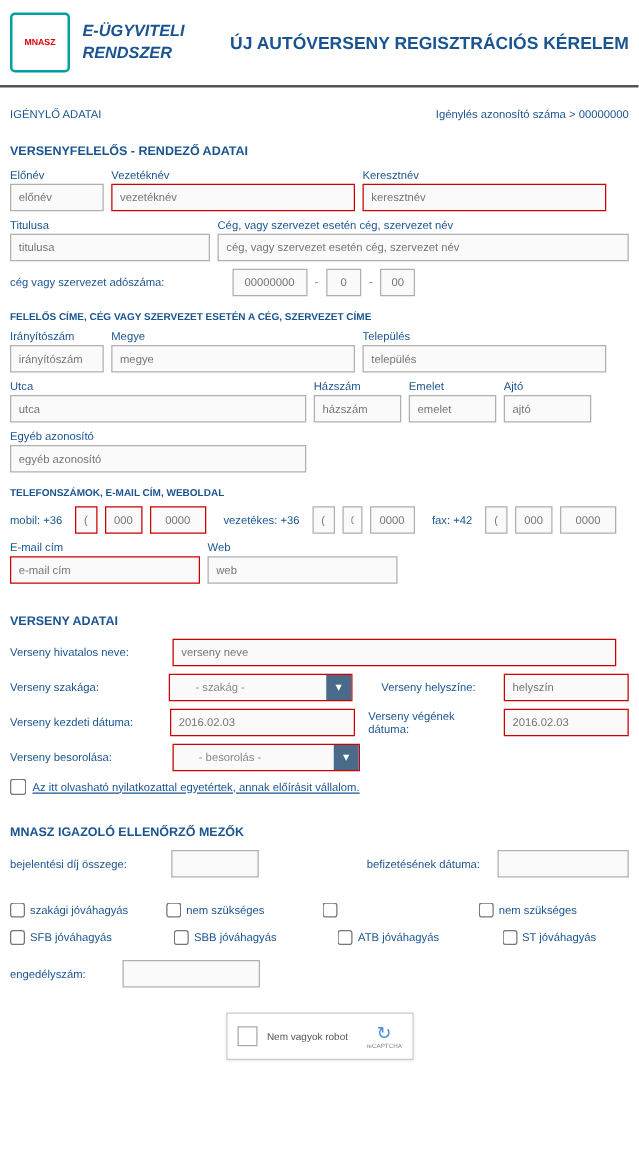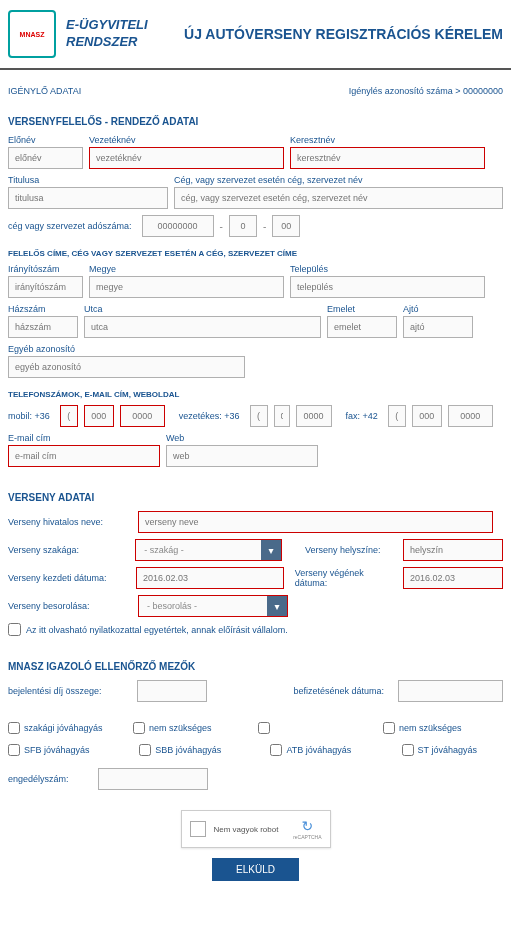--- a/index.html
+++ b/index.html
@@ -13,26 +13,26 @@
 .breadcrumb-row { display: flex; justify-content: space-between; color: #1a5490; font-size: 9px; margin: 8px 0 20px; }
 .section-title { color: #1a5490; font-weight: bold; font-size: 10px; margin: 12px 0 8px; }
 .subsection-title { color: #1a5490; font-weight: bold; font-size: 8px; margin: 12px 0 6px; }
 .row { display: flex; gap: 6px; margin-bottom: 6px; align-items: flex-end; }
 .field { display: flex; flex-direction: column; }
 .label { color: #1a5490; font-size: 9px; margin-bottom: 2px; }
 .label-inline { color: #1a5490; font-size: 9px; margin-right: 4px; align-self: center; }
 input[type=text] { border: 1px solid #b0b0b0; background: #fafafa; padding: 4px 6px; font-size: 9px; color: #888; height: 22px; }
 input.req { border: 1px solid #c00; }
 input.tax { text-align: center; }
-select { border: 1px solid #c00; background: #fafafa; height: 22px; font-size: 9px; color: #888; padding: 2px 8px; appearance: none; }
+select { border: 1px solid #c00; background: #fafafa; height: 22px; font-size: 9px; color: #888; padding: 2px 20px; appearance: none; }
 .select-wrap { position: relative; display: inline-block; }
 .select-wrap .arrow { position: absolute; right: 1px; top: 1px; bottom: 1px; width: 20px; background: #4a6a8a; display: flex; align-items: center; justify-content: center; color: #fff; font-size: 10px; pointer-events: none; }
 .chk { display: inline-flex; align-items: center; gap: 4px; color: #1a5490; font-size: 9px; }
 .chk input { width: 12px; height: 12px; border: 1px solid #c00; }
-.declaration { color: #1a5490; font-size: 9px; display: flex; align-items: center; gap: 5px; margin-top: 6px; }
+.declaration { color: #1a5490; font-size: 9px; display: flex; align-items: center; gap: 5px; margin-top: 6px; text-decoration: underline; }
 .declaration a { color: #1a5490; text-decoration: none; }
 .captcha { width: 150px; height: 38px; border: 1px solid #ccc; margin: 20px auto 10px; display: flex; align-items: center; padding: 0 8px; gap: 8px; font-size: 8px; color: #555; box-shadow: 0 1px 2px rgba(0,0,0,0.1); }
 .captcha-box { width: 16px; height: 16px; border: 1px solid #aaa; }
 .captcha-logo { margin-left: auto; text-align: center; font-size: 5px; color: #888; }
 .captcha-logo .rc { font-size: 14px; color: #4a90d9; }
 .submit { display: block; margin: 10px auto 20px; background: #1a5490; color: #fff; border: none; padding: 6px 24px; font-size: 10px; cursor: pointer; }
 .sep { color: #888; align-self: center; }
 </style>
 </head>
 <body>
@@ -78,21 +78,21 @@
         <input type="text" placeholder="titulusa" style="">
       </div>
   <div class="field" style="flex:1">
         <span class="label">Cég, vagy szervezet esetén cég, szervezet név</span>
         <input type="text" placeholder="cég, vagy szervezet esetén cég, szervezet név" style="">
       </div>
 </div>
 
 <div class="row">
   <span class="label-inline">cég vagy szervezet adószáma:</span>
-  <input type="text" class="tax" style="width: 72px;" placeholder="00000000">
+  <input type="text" class="tax" style="width: 60px; margin-left: 44px;" placeholder="00000000">
   <span class="sep">-</span>
   <input type="text" class="tax" style="width: 28px;" placeholder="0">
   <span class="sep">-</span>
   <input type="text" class="tax" style="width: 28px;" placeholder="00">
 </div>
 
 <div class="subsection-title">FELELŐS CÍME, CÉG VAGY SZERVEZET ESETÉN A CÉG, SZERVEZET CÍME</div>
 
 <div class="row">
   <div class="field" style="width:75px">
@@ -103,27 +103,27 @@
         <span class="label">Megye</span>
         <input type="text" placeholder="megye" style="">
       </div>
   <div class="field" style="width:195px">
         <span class="label">Település</span>
         <input type="text" placeholder="település" style="">
       </div>
 </div>
 
 <div class="row">
+  <div class="field" style="width:237px">
+        <span class="label">Utca</span>
+        <input type="text" placeholder="utca" style="">
+      </div>
   <div class="field" style="width:70px">
         <span class="label">Házszám</span>
         <input type="text" placeholder="házszám" style="">
-      </div>
-  <div class="field" style="width:237px">
-        <span class="label">Utca</span>
-        <input type="text" placeholder="utca" style="">
       </div>
   <div class="field" style="width:70px">
         <span class="label">Emelet</span>
         <input type="text" placeholder="emelet" style="">
       </div>
   <div class="field" style="width:70px">
         <span class="label">Ajtó</span>
         <input type="text" placeholder="ajtó" style="">
       </div>
 </div>
@@ -240,15 +240,14 @@
   <span class="label-inline" style="width:80px">engedélyszám:</span>
   <input type="text" style="width: 110px;">
 </div>
 
 <div class="captcha">
   <div class="captcha-box"></div>
   <span>Nem vagyok robot</span>
   <div class="captcha-logo"><div class="rc">↻</div>reCAPTCHA</div>
 </div>
 
-<button class="submit">ELKÜLD</button>
 
 </div>
 
 </body></html>

